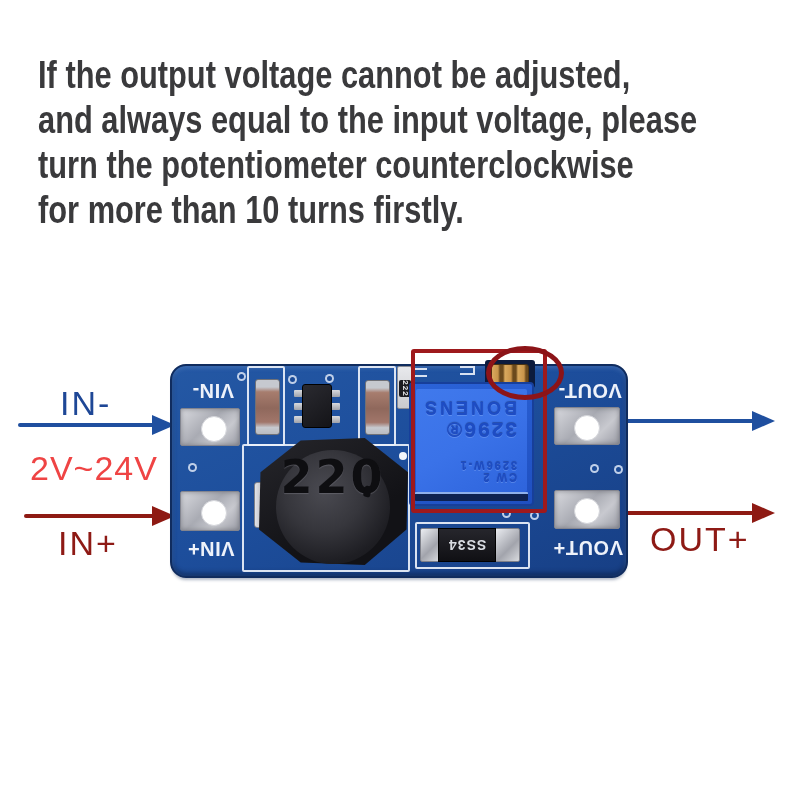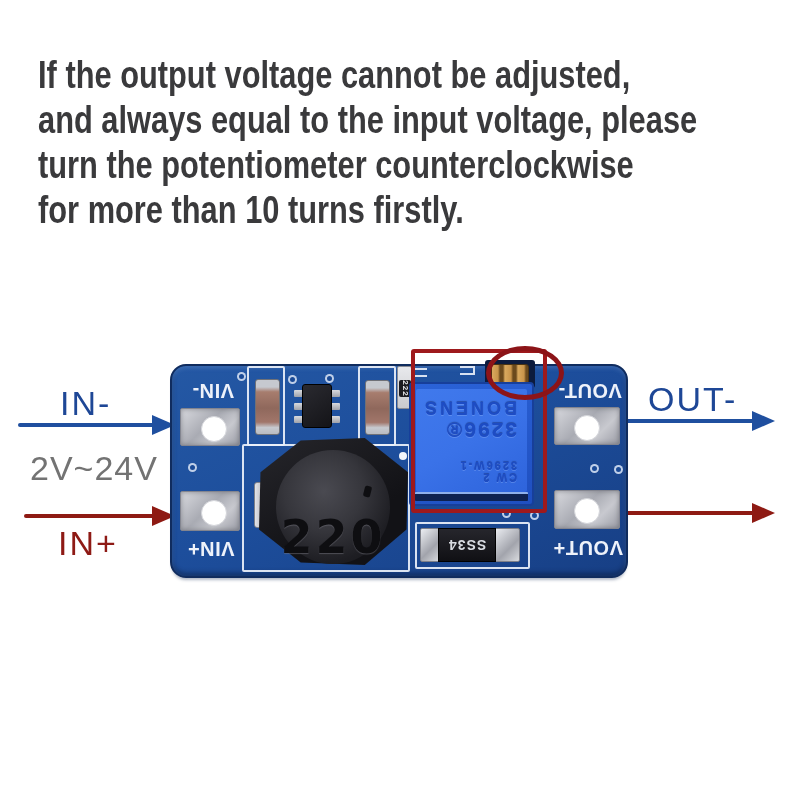--- a/index.html
+++ b/index.html
@@ -7,21 +7,21 @@
           font-family:"Liberation Sans",sans-serif;}
 
   
   .notice{position:absolute;left:38px;top:52px;transform:scaleX(0.79);transform-origin:left top;
           color:#3a3a3c;font-weight:700;font-size:39px;line-height:45px;letter-spacing:0px;white-space:nowrap;}
 
   
   .lbl{position:absolute;font-size:34px;font-weight:400;letter-spacing:2px;white-space:nowrap;}
   .lbl.neg{color:#1e4796;}
   .lbl.pos{color:#8e1a15;}
-  .lbl.range{color:#737373;letter-spacing:1px;}
+  .lbl.range{color:#ef4444;letter-spacing:1px;}
   .arrow{position:absolute;height:0;}
   .arrow .shaft{position:absolute;height:4px;border-radius:2px;}
   .arrow .head{position:absolute;width:0;height:0;border-top:10px solid transparent;border-bottom:10px solid transparent;}
   .arrow.blue .shaft{background:#1f4f9f;}
   .arrow.blue .head{border-left:23px solid #1f4f9f;}
   .arrow.red .shaft{background:#8e1a13;}
   .arrow.red .head{border-left:23px solid #8e1a13;}
 
   
   .board{position:absolute;left:170px;top:364px;width:458px;height:214px;border-radius:16px;
@@ -50,21 +50,21 @@
 
   .res{background:linear-gradient(180deg,#e8e9ec,#c9cace);border:1px solid #8a8c94;border-radius:2px;}
   .resband{background:#1b1b20;border-radius:2px;color:#e8e9ec;font-size:8px;font-weight:700;
            display:flex;align-items:center;justify-content:center;}
   .resband span{transform:rotate(90deg);letter-spacing:1px;}
 
   .clip{background:linear-gradient(90deg,#e2e3e8,#a7a9b1 55%,#d4d5da);border:1px solid #7e8089;border-radius:3px;}
   .octagon{background:linear-gradient(150deg,#26262b,#121216 65%);
            clip-path:polygon(28% 2%,71% 0%,100% 27%,99% 72%,71% 100%,28% 98%,0% 72%,1% 27%);}
   .coil{border-radius:50%;background:radial-gradient(circle at 42% 36%,#4a4a51 0%,#36363c 40%,#1e1e23 72%,#141417 100%);
-        display:flex;align-items:flex-end;justify-content:center;}
+        display:flex;align-items:flex-start;justify-content:center;}
   .coilmark{position:static;color:#0e0e11;font-weight:700;font-size:46px;letter-spacing:3px;
             text-shadow:0 1px 1px rgba(120,120,130,.5);font-family:"DejaVu Sans",sans-serif;}
   .coiltick{width:7px;height:11px;background:#0e0e11;transform:rotate(14deg);border-radius:2px;}
 
   .dend{background:linear-gradient(135deg,#eceef2,#a2a4ac 60%,#d8dade);border:1px solid #7e8089;border-radius:2px;}
   .dbody{background:linear-gradient(180deg,#26262c,#101014);border:1px solid #000;
          display:flex;align-items:center;justify-content:center;}
   .dmark{position:static;transform:rotate(180deg);color:#d9dce2;font-size:14px;font-weight:700;letter-spacing:1px;}
 
   .pot{background:linear-gradient(160deg,#2b63d8,#1f4fc0);border:2px solid #173f9a;border-radius:4px;}
@@ -113,29 +113,29 @@
     <div class="shaft" style="left:18px;top:423px;width:136px;"></div>
     <div class="head" style="left:152px;top:415px;"></div>
   </div>
   <div class="lbl range" style="left:30px;top:449px;">2V~24V</div>
   <div class="arrow red" style="left:0;top:0;">
     <div class="shaft" style="left:24px;top:514px;width:130px;"></div>
     <div class="head" style="left:152px;top:506px;"></div>
   </div>
   <div class="lbl pos" style="left:58px;top:524px;">IN+</div>
 
-  <div class="lbl neg" style="left:648px;top:380px;">OUT-</div>
   <div class="arrow blue" style="left:0;top:0;">
     <div class="shaft" style="left:622px;top:419px;width:132px;"></div>
     <div class="head" style="left:752px;top:411px;"></div>
   </div>
   <div class="arrow red" style="left:0;top:0;">
     <div class="shaft" style="left:622px;top:511px;width:132px;"></div>
     <div class="head" style="left:752px;top:503px;"></div>
   </div>
+  <div class="lbl pos" style="left:650px;top:520px;">OUT+</div>
 
   <div class="board">
 
     <div class="silkbox" style="left:70px;top:78px;width:168px;height:128px;"></div>
     <div class="silkbox" style="left:75px;top:0px;width:38px;height:80px;"></div>
     <div class="silkbox" style="left:186px;top:0px;width:38px;height:80px;"></div>
     <div class="silkbox" style="left:243px;top:156px;width:115px;height:47px;"></div>
     <div class="bracket l" style="left:240px;top:2px;"></div>
     <div class="bracket r" style="left:288px;top:0px;"></div>
 

